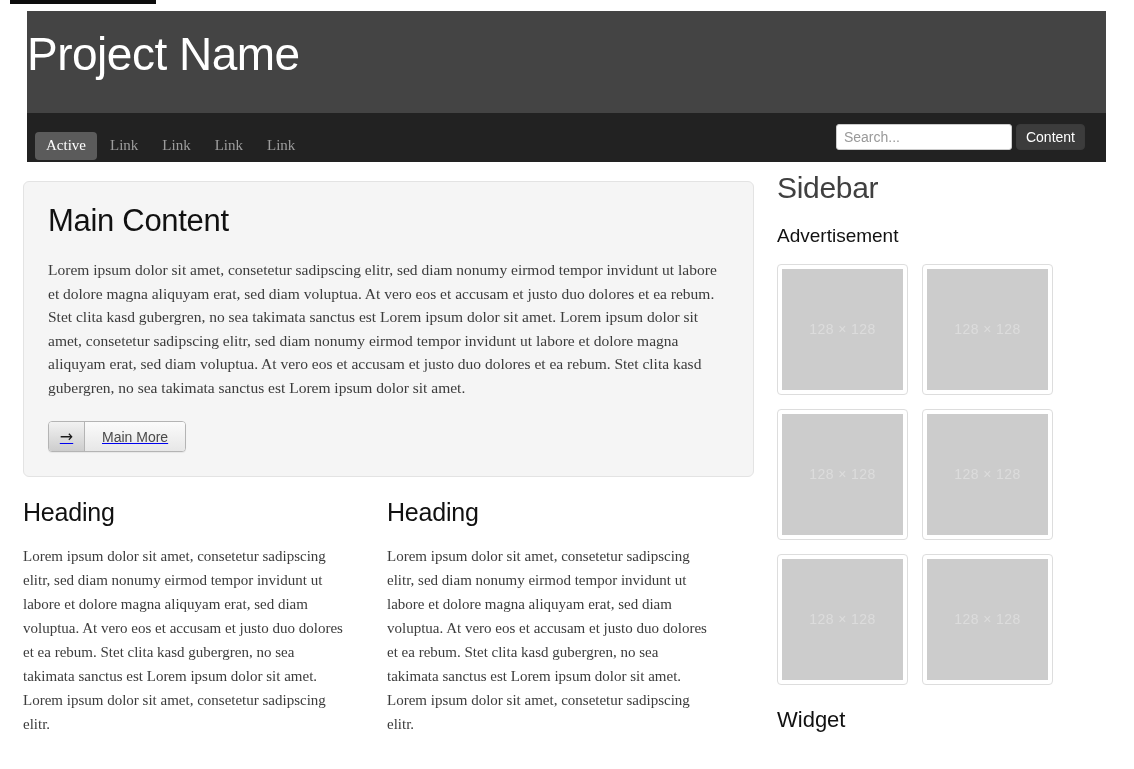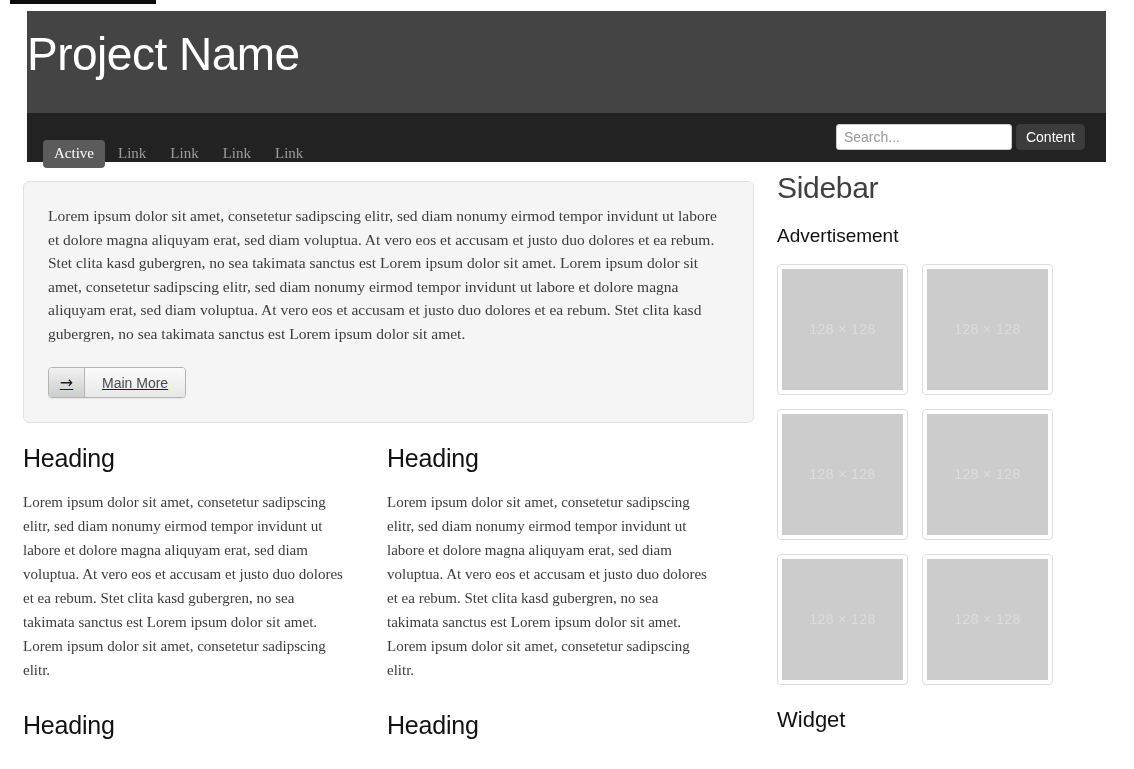--- a/index.html
+++ b/index.html
@@ -71,21 +71,21 @@
     box-sizing: border-box;
   }
   .nav-links {
     position: absolute;
     left: 0px;
     top: 11px;
     display: flex;
     align-items: center;
     gap: 2px;
     list-style: none;
-    margin: 16px;
+    margin: 8px;
     padding: 0;
   }
   .nav-link {
     display: block;
     padding: 5px 11px 6px 11px;
     font-family: "Liberation Serif", "DejaVu Serif", serif;
     font-size: 15px;
     color: #9d9d9d;
     text-decoration: none;
     border-radius: 4px;
@@ -331,20 +331,21 @@
       <button class="search-button" type="submit">Content</button>
     </form>
 
   </div>
 
   <div class="content">
 
     <div class="main-col">
 
       <div class="hero">
+        <h2 class="hero-title">Main Content</h2>
         <p class="hero-text">Lorem ipsum dolor sit amet, consetetur sadipscing elitr, sed diam nonumy eirmod tempor invidunt ut labore et dolore magna aliquyam erat, sed diam voluptua. At vero eos et accusam et justo duo dolores et ea rebum. Stet clita kasd gubergren, no sea takimata sanctus est Lorem ipsum dolor sit amet. Lorem ipsum dolor sit amet, consetetur sadipscing elitr, sed diam nonumy eirmod tempor invidunt ut labore et dolore magna aliquyam erat, sed diam voluptua. At vero eos et accusam et justo duo dolores et ea rebum. Stet clita kasd gubergren, no sea takimata sanctus est Lorem ipsum dolor sit amet.</p>
 
         <a class="readmore" href="#">
           <span class="readmore-icon">→</span>
           <span class="readmore-label">Main More</span>
         </a>
       </div>
 
       <div class="cols">
 

